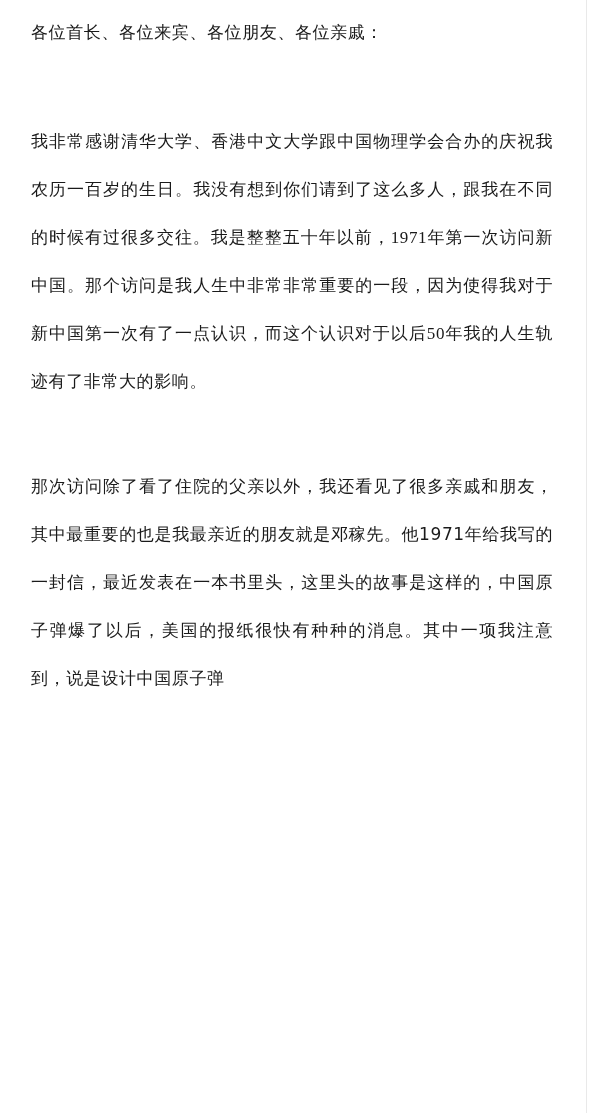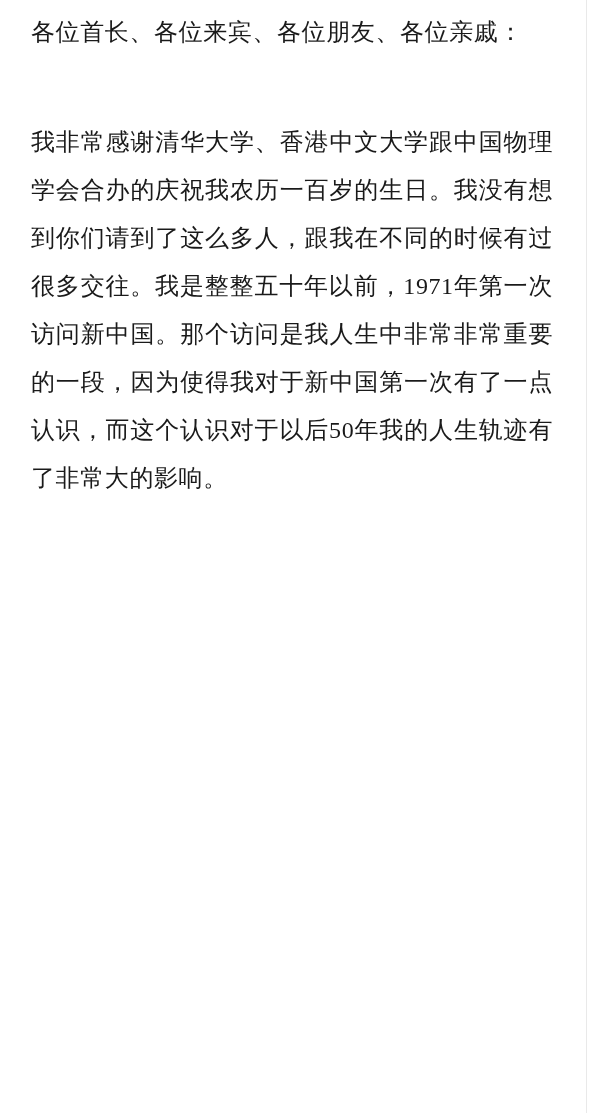--- a/index.html
+++ b/index.html
@@ -34,21 +34,21 @@
     position: absolute;
     top: 0;
     left: 0;
     width: 587px;
     height: 1113px;
     box-sizing: border-box;
     padding: 8px 34px 0 31px;
   }
   .para {
     margin: 0 0 34px 0;
-    font-size: 24px;
+    font-size: 17px;
     line-height: 48px;
     color: #1a1a1a;
     text-align: justify;
     text-justify: inter-ideograph;
     letter-spacing: 0.6px;
     font-family: "DejaVu Sans", "Liberation Sans", sans-serif;
     font-weight: 400;
   }
   .para.salutation {
     margin-bottom: 62px;
@@ -62,17 +62,18 @@
   }
 </style>
 </head>
 <body>
 
 <div class="page">
 
   <div class="article">
     <p class="para salutation">各位首长、各位来宾、各位朋友、各位亲戚：</p>
     <p class="para body-gap">我非常感谢清华大学、香港中文大学跟中国物理学会合办的庆祝我农历一百岁的生日。我没有想到你们请到了这么多人，跟我在不同的时候有过很多交往。我是整整五十年以前，1971年第一次访问新中国。那个访问是我人生中非常非常重要的一段，因为使得我对于新中国第一次有了一点认识，而这个认识对于以后50年我的人生轨迹有了非常大的影响。</p>
+    <p class="para">那次访问除了看了住院的父亲以外，我还看见了很多亲戚和朋友，其中最重要的也是我最亲近的朋友就是邓稼先。他1971年给我写的一封信，最近发表在一本书里头，这里头的故事是这样的，中国原子弹爆了以后，美国的报纸很快有种种的消息。其中一项我注意到，说是设计中国原子弹</p>
   </div>
 
   <div class="right-edge"></div>
 
 </div>
 
 </body></html>

